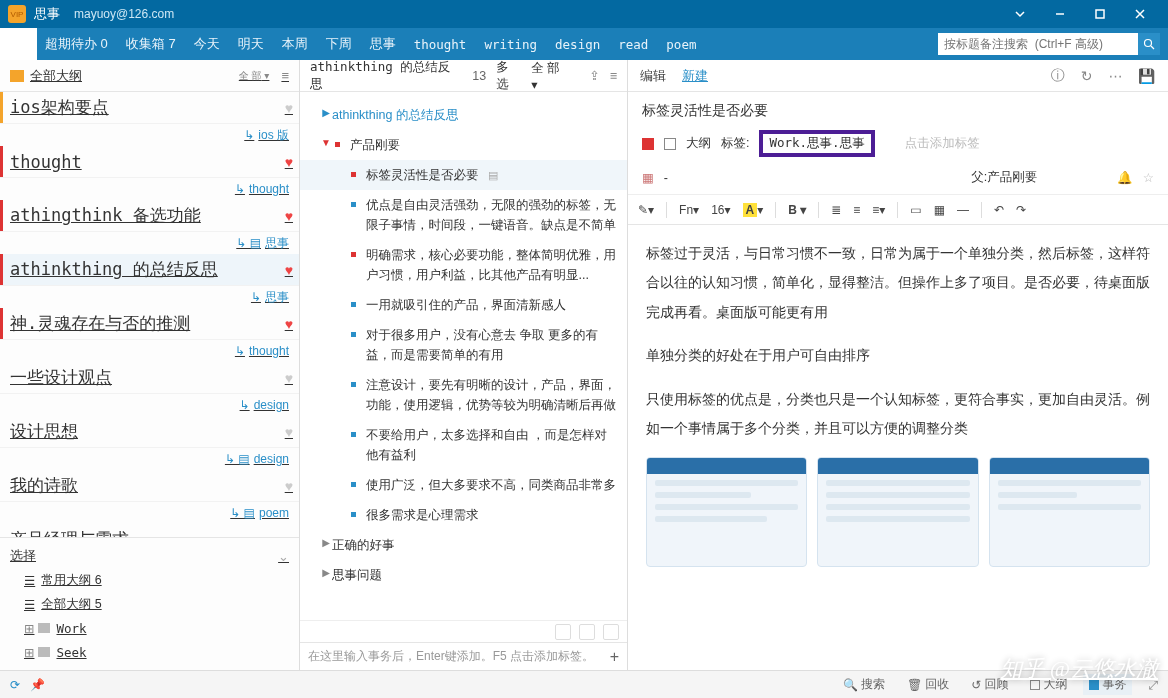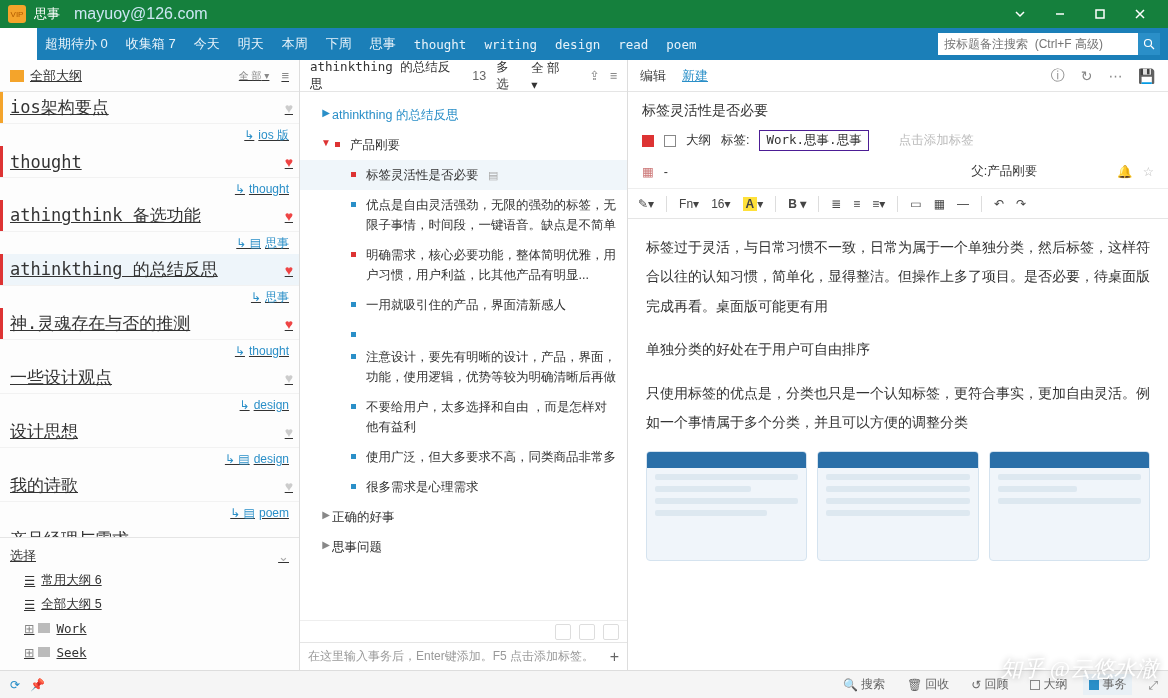--- a/index.html
+++ b/index.html
@@ -1,22 +1,22 @@
 <!DOCTYPE html>
 <html><head>
 <meta charset="utf-8">
 <style>
 * { margin:0; padding:0; box-sizing:border-box; font-family:"Microsoft YaHei","SimSun",sans-serif; }
 body { width:1168px; height:698px; background:#fff; display:flex; flex-direction:column; font-size:12px; color:#333; overflow:hidden; }
 
 
-.titlebar { height:28px; background:#15803d; display:flex; align-items:center; padding:0 8px; color:#fff; }
+.titlebar { height:28px; background:#0369a1; display:flex; align-items:center; padding:0 8px; color:#fff; }
 .titlebar .logo { width:18px; height:18px; background:#f4a42b; border-radius:3px; margin-right:8px; display:flex; align-items:center; justify-content:center; font-size:8px; color:#b05b00; }
 .titlebar .title { font-size:13px; margin-right:14px; }
-.titlebar .email { font-size:16px; color:#cde7f4; }
+.titlebar .email { font-size:12px; color:#cde7f4; }
 .titlebar .spacer { flex:1; }
 .winbtn { width:40px; height:28px; display:flex; align-items:center; justify-content:center; cursor:pointer; }
 .winbtn svg { stroke:#fff; }
 
 
 .toolbar { height:32px; background:#1b7fb8; display:flex; align-items:center; padding:0 8px; color:#e8f3fa; font-size:13px;margin-left:37px; }
 .toolbar .tb-item { margin-right:18px; cursor:pointer; white-space:nowrap; }
 .toolbar .tb-item.small { font-size:12.5px; font-family:monospace; }
 .toolbar .spacer { flex:1; }
 .searchbox { width:200px; height:22px; background:#fff; display:flex; align-items:center; padding:0 6px; }
@@ -73,37 +73,37 @@
 .r-header { height:32px; border-bottom:1px solid #e5e5e5; display:flex; align-items:center; padding:0 12px; gap:16px; font-size:13px; }
 .r-header .edit { color:#444; }
 .r-header .new { color:#2a8fc8; text-decoration:underline; cursor:pointer; }
 .r-header .spacer { flex:1; }
 .r-header .h-icon { color:#888; cursor:pointer; font-size:14px; }
 .r-header .save-icon { color:#1b7fb8; }
 .r-title { padding:10px 14px 6px; font-size:14px; }
 .r-meta { display:flex; align-items:center; padding:4px 14px 8px; gap:10px; font-size:12.5px; }
 .r-meta .redsq { width:12px; height:12px; background:#d33; }
 .r-meta .cb { width:12px; height:12px; border:1px solid #888; }
-.r-meta .tagbox { border:1px solid #4c1d95; padding:1px 6px; font-family:monospace; background:#fefefe; }
+.r-meta .tagbox { border:4px solid #4c1d95; padding:1px 6px; font-family:monospace; background:#fefefe; }
 .r-meta .addtag { color:#bbb; margin-left:20px; }
 .r-parent { display:flex; align-items:center; padding:4px 14px 8px; gap:10px; border-bottom:1px solid #eee; font-size:12.5px; }
 .r-parent .cal { color:#c77; }
 .r-parent .spacer { flex:1; }
 .r-parent .bell { color:#bbb; }
 .r-format { height:30px; border-bottom:1px solid #e5e5e5; display:flex; align-items:center; padding:0 10px; gap:12px; font-size:12px; color:#444; }
 .r-format .sep { width:1px; height:16px; background:#ddd; }
 .r-format .fbtn { cursor:pointer; display:flex; align-items:center; }
 .r-format .hl { background:#ffe13a; padding:0 3px; font-weight:bold; }
 .r-body { flex:1; overflow-y:auto; padding:14px 18px; font-size:14px; line-height:2.1; color:#333; }
 .r-body p { margin-bottom:14px; }
 .r-thumbs { display:flex; gap:10px; margin-top:10px; }
 .thumb { flex:1; height:110px; background:#f0f5fa; border:1px solid #d5e3ef; border-radius:4px; position:relative; overflow:hidden; }
 .thumb .th-head { height:16px; background:#2a6fa8; }
 .thumb .th-line { height:6px; background:#dde8f0; margin:6px 8px; border-radius:2px; }
-.watermark { position:absolute; right:10px; bottom:6px; font-size:22px; color:#fff; font-style:italic; text-shadow:0 0 6px rgba(0,0,0,.3); pointer-events:none; font-family:"KaiTi",serif; }
+.watermark { position:absolute; right:10px; bottom:6px; font-size:22px; color:#fff; font-style:italic; text-shadow:0 0 6px rgba(0,0,0,.3); pointer-events:none; font-family:"KaiTi",serif;text-decoration:underline; }
 
 
 .statusbar { height:28px; background:#f5f5f5; border-top:1px solid #ddd; display:flex; align-items:center; padding:0 10px; gap:10px; font-size:12px; color:#666; }
 .statusbar .spacer { flex:1; }
 .statusbar .sb-btn { display:flex; align-items:center; gap:3px; padding:2px 6px; cursor:pointer; }
 .statusbar .sb-btn .sq { width:10px; height:10px; border:1px solid #888; }
 </style>
 </head>
 <body>
 
@@ -313,20 +313,21 @@
           <span class="tree-text" style="">明确需求，核心必要功能，整体简明优雅，用户习惯，用户利益，比其他产品有明显...</span>
         </div>
         <div class="tree-row">
           <div class="tree-indent" style="width:48px"></div>
           <span class="tree-dot blue"></span>
           <span class="tree-text" style="">一用就吸引住的产品，界面清新感人</span>
         </div>
         <div class="tree-row">
           <div class="tree-indent" style="width:48px"></div>
           <span class="tree-dot blue"></span>
+          <span class="tree-text" style="">对于很多用户，没有心意去 争取 更多的有益，而是需要简单的有用</span>
         </div>
         <div class="tree-row">
           <div class="tree-indent" style="width:48px"></div>
           <span class="tree-dot blue"></span>
           <span class="tree-text" style="">注意设计，要先有明晰的设计，产品，界面，功能，使用逻辑，优势等较为明确清晰后再做</span>
         </div>
         <div class="tree-row">
           <div class="tree-indent" style="width:48px"></div>
           <span class="tree-dot blue"></span>
           <span class="tree-text" style="">不要给用户，太多选择和自由 ，而是怎样对他有益利</span>

